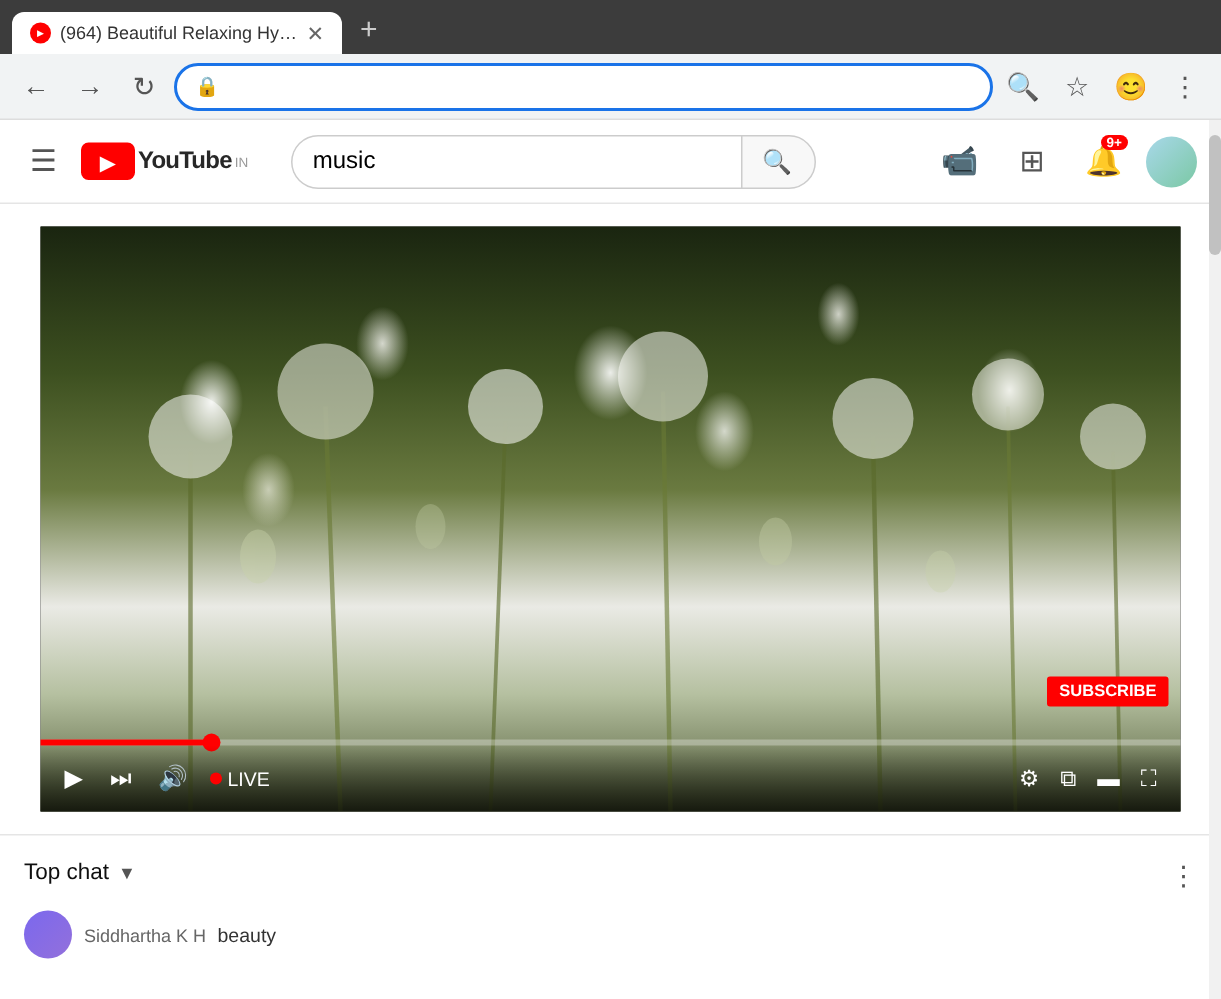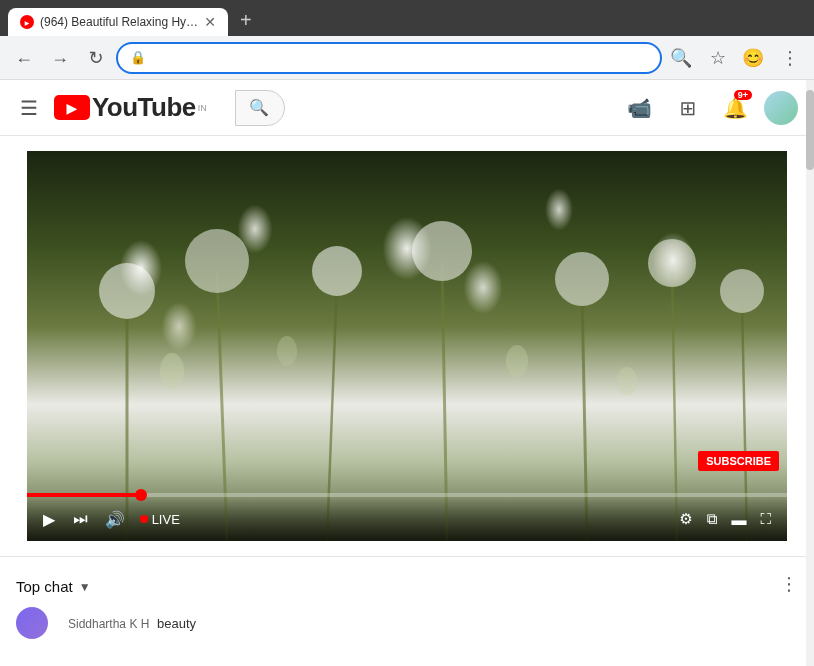--- a/index.html
+++ b/index.html
@@ -24,21 +24,21 @@
     .nav-right { display: flex; align-items: center; gap: 4px; }
     .nav-icon-btn { background: none; border: none; cursor: pointer; color: #555; font-size: 18px; width: 32px; height: 32px; display: flex; align-items: center; justify-content: center; border-radius: 50%; }
 
     
     .yt-page { background: #fff; height: calc(666px - 36px - 44px); overflow-y: auto; overflow-x: hidden; }
     .yt-header { display: flex; align-items: center; padding: 8px 16px; gap: 12px; height: 56px; border-bottom: 1px solid #e5e5e5; }
     .hamburger { background: none; border: none; cursor: pointer; font-size: 20px; color: #555; padding: 4px; }
     .yt-logo { display: flex; align-items: center; gap: 2px; }
     .yt-logo-icon { width: 36px; height: 25px; background: #ff0000; border-radius: 5px; display: flex; align-items: center; justify-content: center; }
     .yt-logo-icon::after { content: '▶'; color: white; font-size: 14px; }
-    .yt-logo-text { font-size: 26px; font-weight: 700; color: #282828; letter-spacing: -0.5px; }
+    .yt-logo-text { font-size: 16px; font-weight: 700; color: #282828; letter-spacing: -0.5px; }
     .yt-country { font-size: 9px; color: #999; vertical-align: super; text-align: right; }
     .search-bar { display: flex; align-items: center; flex: 1; max-width: 350px; margin: 0 16px; }
     .search-input { flex: 1; border: 1px solid #ccc; border-right: none; border-radius: 20px 0 0 20px; padding: 6px 14px; font-size: 16px; height: 36px; outline: none; }
     .search-btn { background: #f8f8f8; border: 1px solid #ccc; border-radius: 0 20px 20px 0; padding: 6px 14px; height: 36px; cursor: pointer; font-size: 16px; color: #555; }
     .yt-header-right { display: flex; align-items: center; gap: 8px; margin-left: auto; }
     .yt-header-icon { background: none; border: none; cursor: pointer; font-size: 20px; color: #555; width: 40px; height: 40px; display: flex; align-items: center; justify-content: center; border-radius: 50%; position: relative; }
     .notification-badge { position: absolute; top: 2px; right: 4px; background: #ff0000; color: white; font-size: 9px; font-weight: bold; border-radius: 8px; padding: 0 4px; min-width: 16px; text-align: center; }
     .avatar { width: 34px; height: 34px; border-radius: 50%; background: linear-gradient(135deg, #a8d8ea, #7bc8a4); cursor: pointer; display: flex; align-items: center; justify-content: center; overflow: hidden; }
 
     
@@ -63,25 +63,25 @@
     .progress-dot { width: 12px; height: 12px; background: #ff0000; border-radius: 50%; position: absolute; top: -4px; left: 15%; transform: translateX(-50%); }
     .video-controls { position: absolute; bottom: 0; left: 0; right: 0; height: 44px; background: linear-gradient(transparent, rgba(0,0,0,0.7)); display: flex; align-items: center; padding: 0 12px; gap: 10px; }
     .ctrl-btn { background: none; border: none; color: white; font-size: 16px; cursor: pointer; padding: 4px; }
     .live-badge { background: transparent; color: white; font-size: 13px; font-weight: 500; display: flex; align-items: center; gap: 4px; }
     .live-dot { width: 8px; height: 8px; background: #ff0000; border-radius: 50%; display: inline-block; }
     .ctrl-right { margin-left: auto; display: flex; align-items: center; gap: 6px; }
     .ctrl-icon { color: white; font-size: 15px; cursor: pointer; padding: 4px; background: none; border: none; }
 
     
     .chat-section { padding: 16px; border-top: 1px solid #e5e5e5; }
-    .chat-header { display: flex; align-items: flex-end; justify-content: space-between; margin-bottom: 8px; }
+    .chat-header { display: flex; align-items: flex-start; justify-content: space-between; margin-bottom: 8px; }
     .chat-title { display: flex; align-items: center; gap: 6px; font-size: 15px; font-weight: 500; color: #0f0f0f; cursor: pointer; }
     .chat-dropdown { font-size: 12px; color: #555; }
     .chat-more { background: none; border: none; cursor: pointer; font-size: 18px; color: #555; }
-    .chat-message { display: flex; align-items: center; gap: 20px; padding: 4px 0; }
+    .chat-message { display: flex; align-items: center; gap: 8px; padding: 4px 0; }
     .msg-avatar { width: 32px; height: 32px; border-radius: 50%; background: linear-gradient(135deg, #667eea, #764ba2); flex-shrink: 0; }
     .msg-content { font-size: 13px; color: #333; }
     .msg-author { font-size: 12px; color: #666; margin-right: 4px; }
 
     
     ::-webkit-scrollbar { width: 8px; }
     ::-webkit-scrollbar-track { background: #f1f1f1; }
     ::-webkit-scrollbar-thumb { background: #c1c1c1; border-radius: 4px; }
 
     
@@ -124,20 +124,21 @@
   <div class="yt-page">
 
     <div class="yt-header">
       <button class="hamburger">☰</button>
       <div class="yt-logo">
         <div class="yt-logo-icon"></div>
         <span class="yt-logo-text">YouTube</span>
           <span class="yt-country">IN</span>
       </div>
       <div class="search-bar">
+        <input class="search-input" type="text" value="music" style="">
         <button class="search-btn">🔍</button>
       </div>
       <div class="yt-header-right">
         <button class="yt-header-icon">📹</button>
         <button class="yt-header-icon">⊞</button>
         <button class="yt-header-icon" style="position:relative;">
           🔔
           <span class="notification-badge">9+</span>
         </button>
         <div class="avatar"></div>

